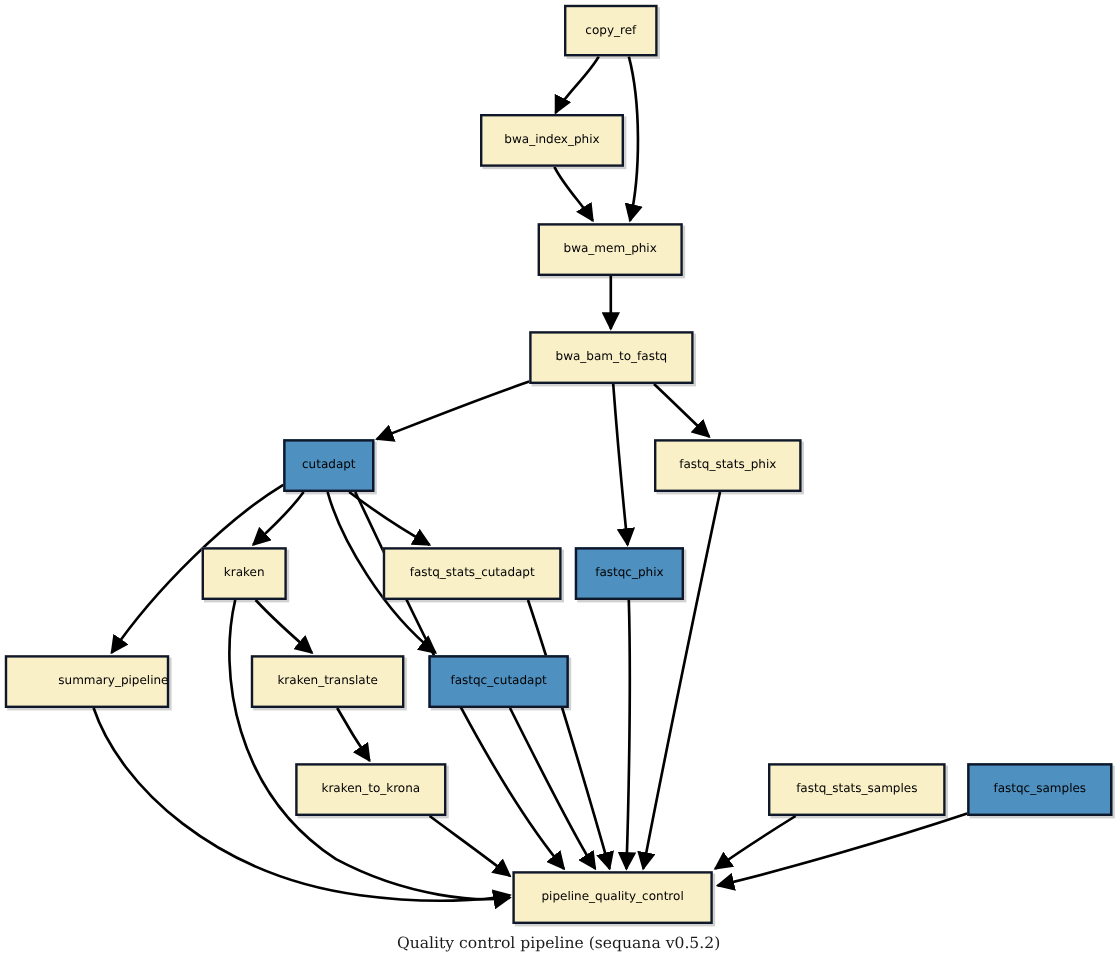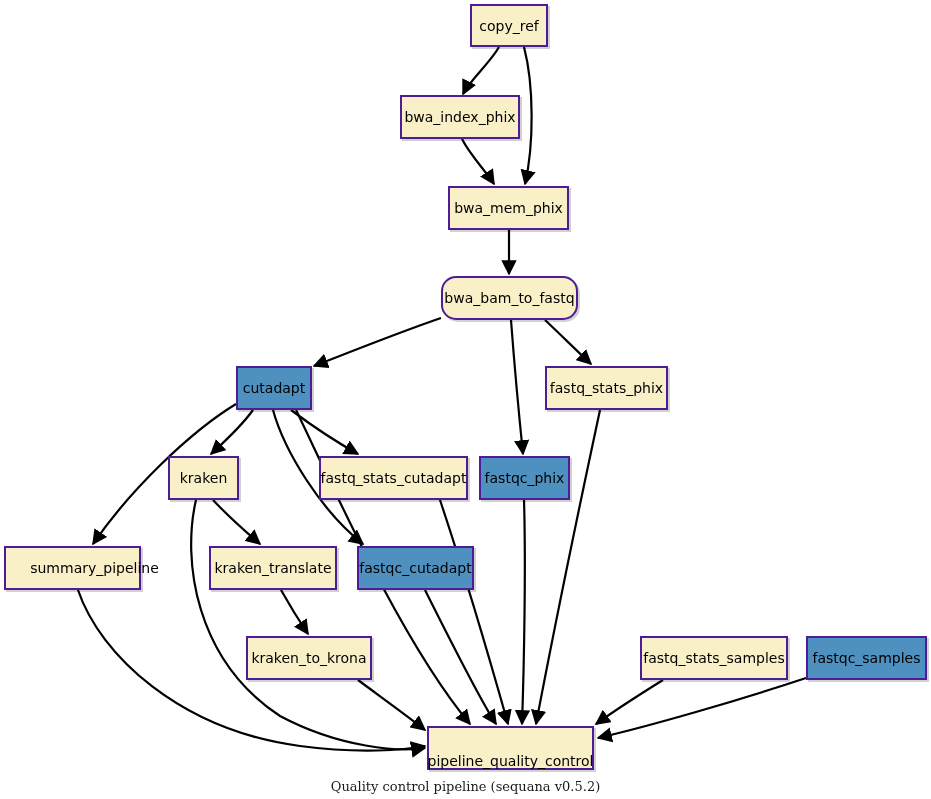--- a/index.html
+++ b/index.html
@@ -19,25 +19,25 @@
     position: absolute;
     left: 0;
     top: 0;
     width: 931px;
     height: 799px;
     pointer-events: none;
   }
   .node {
     position: absolute;
     box-sizing: border-box;
-    border: 2px solid #4c1d95;
+    border: 2px solid #0f172a;
     display: flex;
     align-items: center;
     justify-content: center;
-    font-size: 14px;
+    font-size: 10px;
     color: #000000;
     white-space: nowrap;
     box-shadow: 2px 2px 0 rgba(0,0,0,0.18);
     z-index: 2;
   }
   .node.cream { background: #faf0c8; }
   .node.blue  { background: #4e90c0; }
   .node-label {
     line-height: 1;
     pointer-events: none;
@@ -94,21 +94,21 @@
   <div id="nodes">
       <div class="node cream" style="left: 470px; top: 4px; width: 78px; height: 43px;">
         <span class="node-label">copy_ref</span>
       </div>
       <div class="node cream" style="left: 400px; top: 95px; width: 120px; height: 44px;">
         <span class="node-label">bwa_index_phix</span>
       </div>
       <div class="node cream" style="left: 448px; top: 186px; width: 121px; height: 44px;">
         <span class="node-label">bwa_mem_phix</span>
       </div>
-      <div class="node cream" style="left: 441px; top: 276px; width: 137px; height: 44px; border-radius: 15px;">
+      <div class="node cream" style="left: 441px; top: 276px; width: 137px; height: 44px;">
         <span class="node-label">bwa_bam_to_fastq</span>
       </div>
       <div class="node blue" style="left: 236px; top: 366px; width: 76px; height: 44px;">
         <span class="node-label">cutadapt</span>
       </div>
       <div class="node cream" style="left: 545px; top: 366px; width: 123px; height: 44px;">
         <span class="node-label">fastq_stats_phix</span>
       </div>
       <div class="node cream" style="left: 168px; top: 456px; width: 71px; height: 44px;">
         <span class="node-label">kraken</span>
@@ -130,20 +130,20 @@
       </div>
       <div class="node cream" style="left: 246px; top: 636px; width: 126px; height: 44px;">
         <span class="node-label">kraken_to_krona</span>
       </div>
       <div class="node cream" style="left: 640px; top: 636px; width: 148px; height: 44px;">
         <span class="node-label">fastq_stats_samples</span>
       </div>
       <div class="node blue" style="left: 806px; top: 636px; width: 121px; height: 44px;">
         <span class="node-label">fastqc_samples</span>
       </div>
-      <div class="node cream" style="left: 427px; top: 726px; width: 167px; height: 44px; align-items: flex-end;">
+      <div class="node cream" style="left: 427px; top: 726px; width: 167px; height: 44px;">
         <span class="node-label">pipeline_quality_control</span>
       </div>
     </div>
 
   <div id="caption" style="top: 779px;">Quality control pipeline (sequana v0.5.2)</div>
 
 </div>
 
 </body></html>

